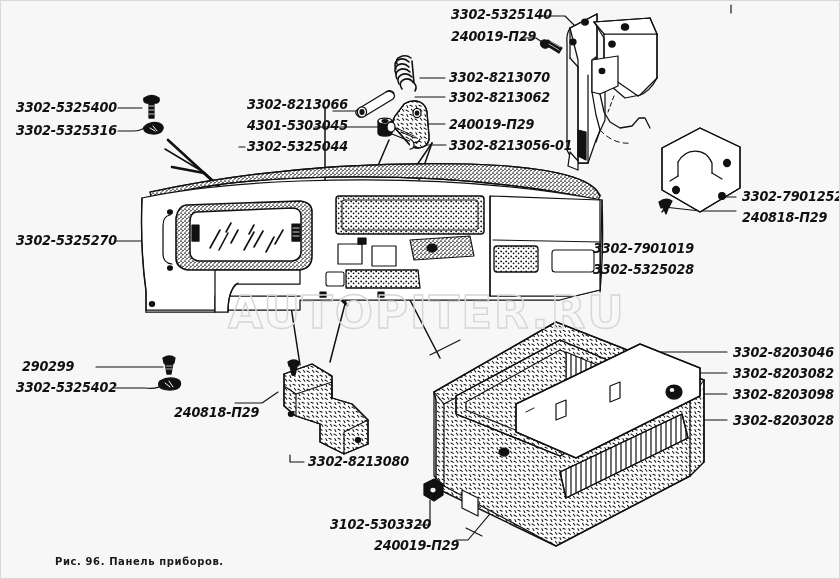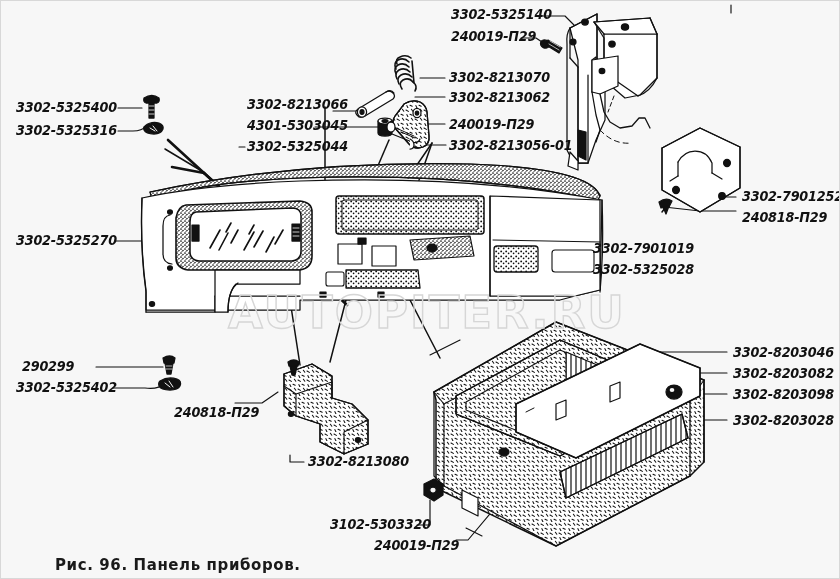--- a/index.html
+++ b/index.html
@@ -25,21 +25,21 @@
     color:#111;
     white-space:nowrap;
     line-height:1;
     transform:scaleX(0.97);
     transform-origin:left center;
   }
   .caption{
     position:absolute;
     left:55px;top:556px;
     font-family:"DejaVu Sans",sans-serif;
-    font-size:15px;
+    font-size:10px;
     font-weight:700;
     color:#1a1a1a;
     letter-spacing:0.6px;
     white-space:nowrap;
   }
   .wm{
     position:absolute;
     left:228px;top:286px;
     font-family:"DejaVu Sans",sans-serif;
     font-weight:700;

